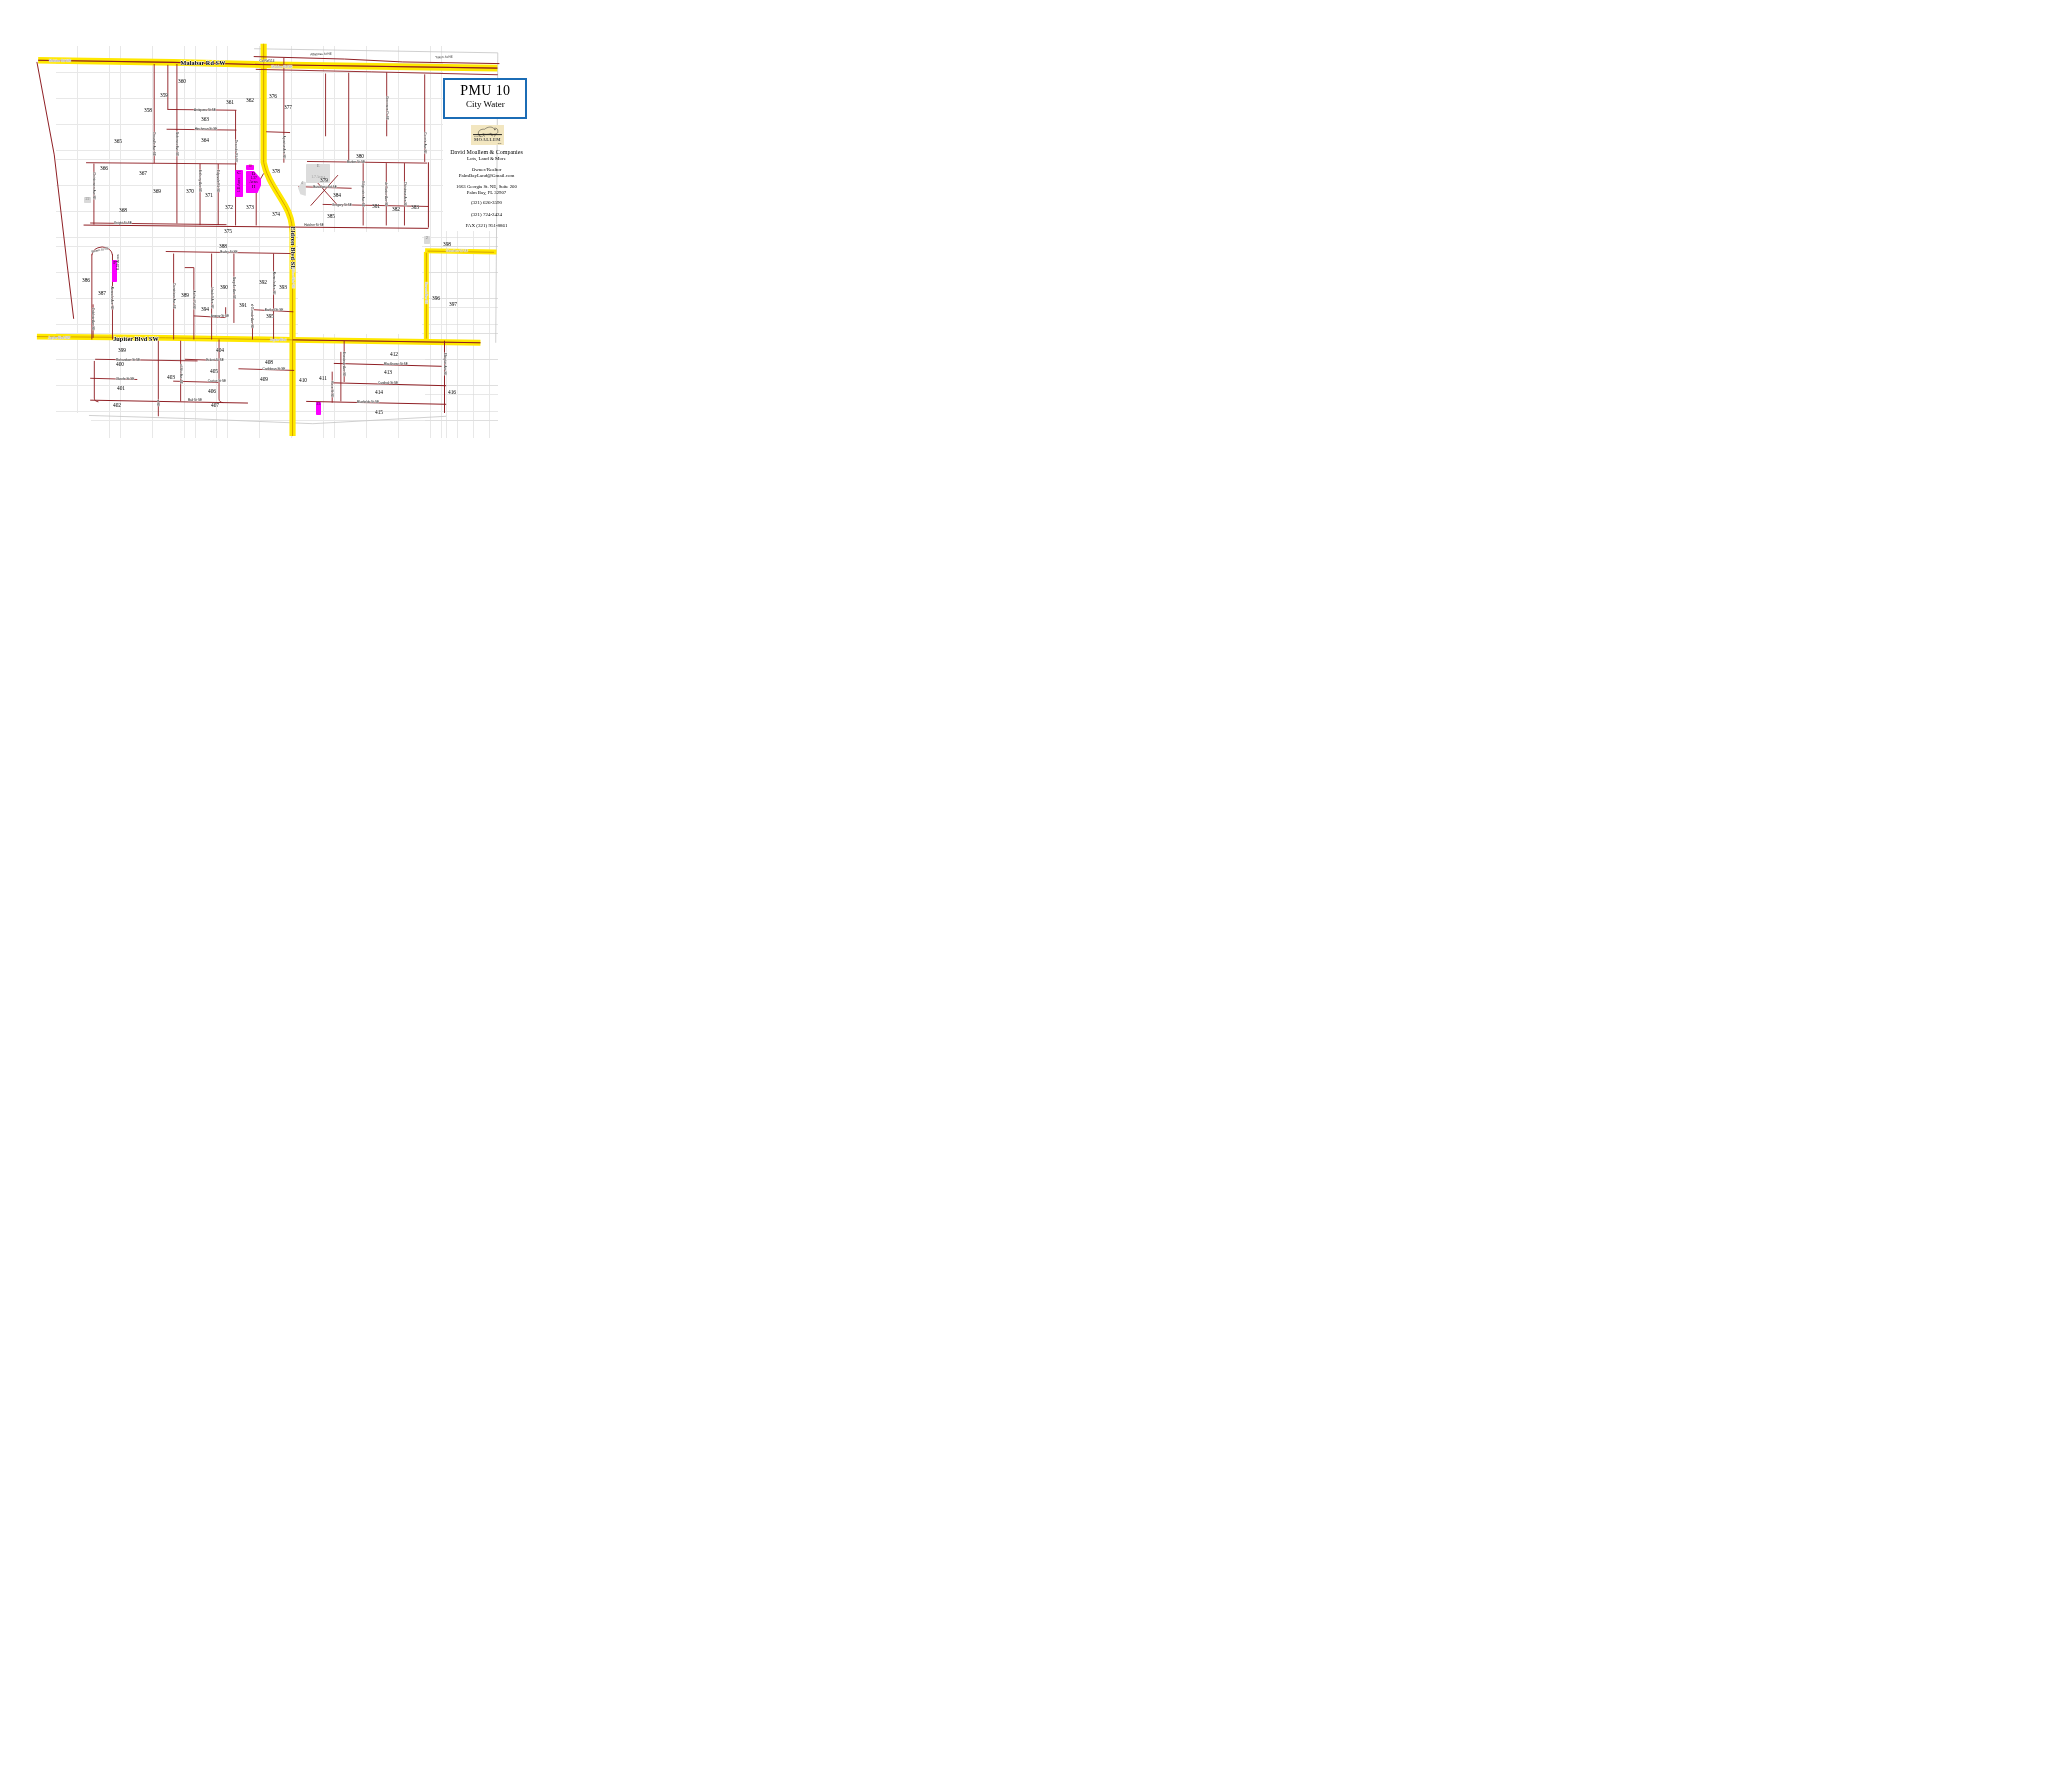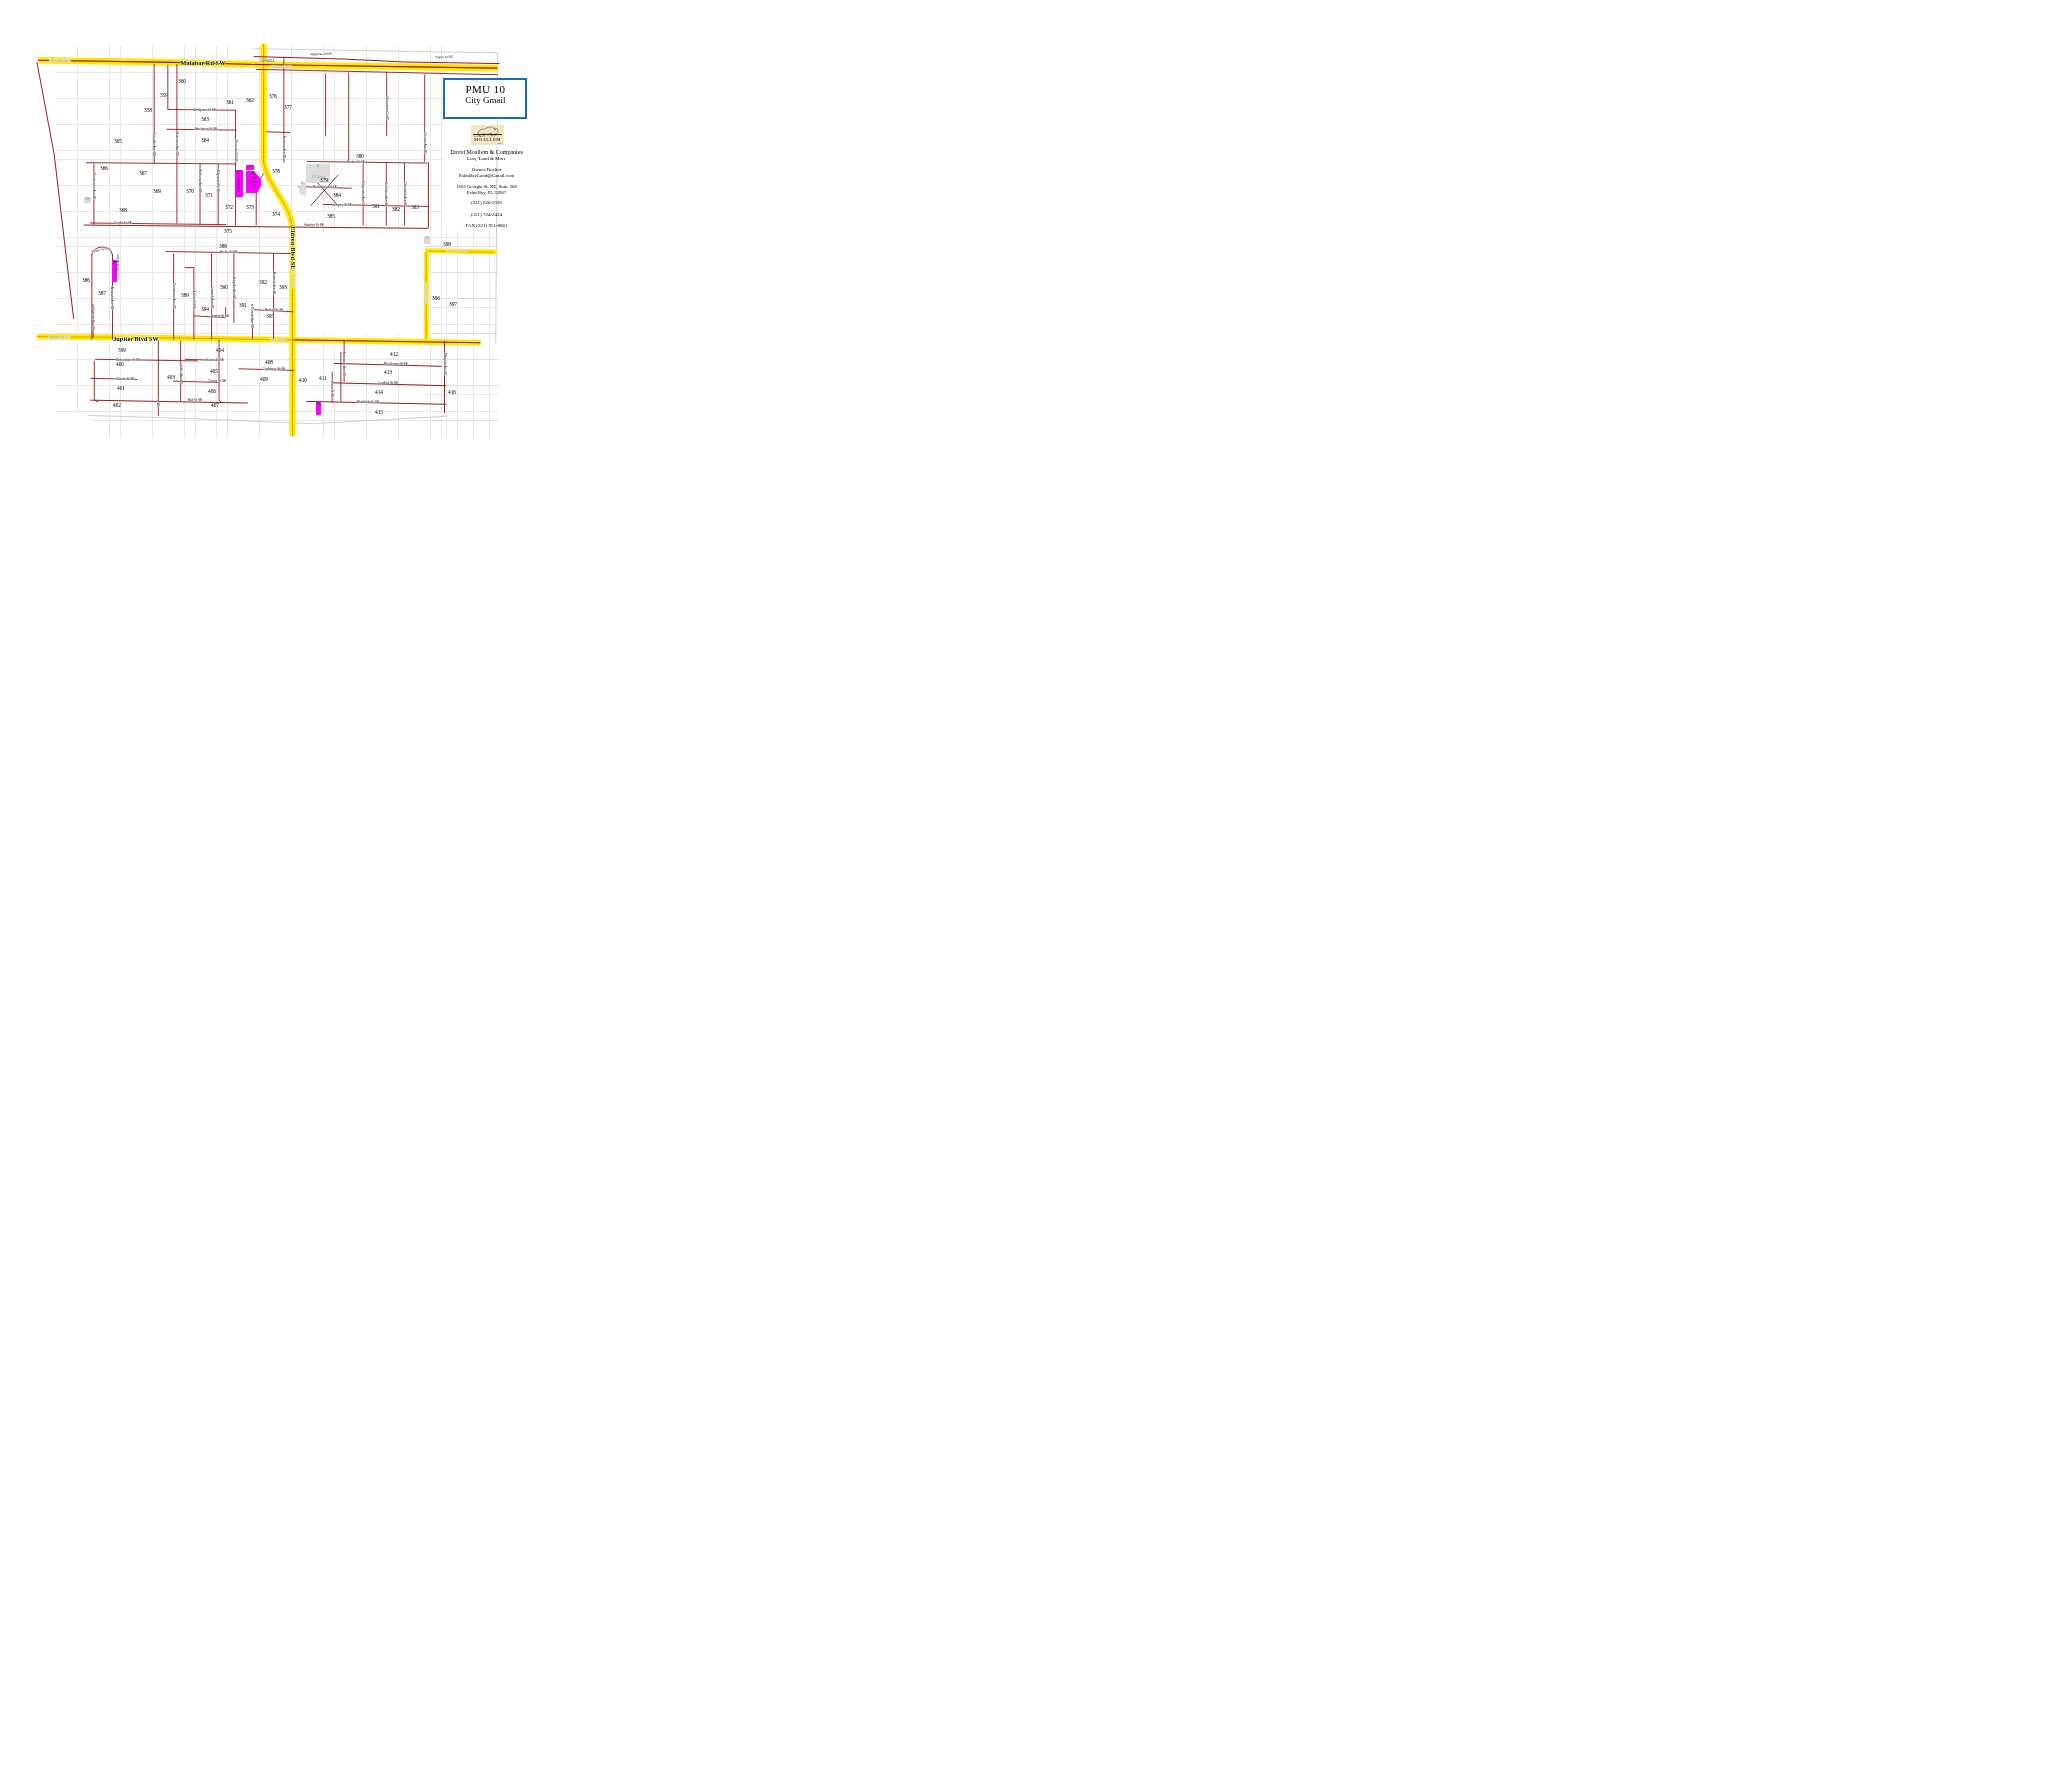--- a/index.html
+++ b/index.html
@@ -36,21 +36,21 @@
       font-family:"Liberation Serif",serif;font-size:3.3px;color:#111;white-space:nowrap;}
   .parcel .acrout{position:absolute;left:100%;top:45%;transform:translate(0.8px,-50%) rotate(-90deg);
       transform-origin:left center;font-family:"Liberation Sans",sans-serif;font-size:3.3px;color:#222;white-space:nowrap;}
   .parcel .acrh{position:absolute;left:50%;top:55%;transform:translateX(-50%);
       font-family:"Liberation Serif",serif;font-size:3.7px;color:#999;white-space:nowrap;}
   
   .panel{position:absolute;left:443px;top:62px;width:149px;z-index:40;text-align:center;
       font-family:"Liberation Serif",serif;color:#000;}
   .titlebox{position:absolute;left:0.4px;top:15.7px;width:80px;height:37px;border:2.5px solid #1b6cb5;
       background:#fff;text-align:center;}
-  .titlebox .t1{font-size:11px;margin-top:2.9px;letter-spacing:0.4px;}
+  .titlebox .t1{font-size:14px;margin-top:2.9px;letter-spacing:0.4px;}
   .titlebox .t2{font-size:9px;margin-top:0.8px;}
   .logo{position:absolute;left:28px;top:63px;width:33px;height:20px;background:#f2e6c0;}
   .logo svg{position:absolute;left:0;top:0;}
   .logo .l-top{position:absolute;left:2.9px;top:10.3px;font-family:"Liberation Sans",sans-serif;
       font-size:1.9px;color:#333;letter-spacing:0.2px;}
   .logo .l-name{position:absolute;left:2.5px;top:12px;width:28px;font-family:"Liberation Serif",serif;
       font-weight:700;font-size:4.5px;color:#4a4a4a;letter-spacing:0.4px;}
   .logo .l-inc{position:absolute;right:2.5px;top:17px;font-family:"Liberation Sans",sans-serif;
       font-size:1.9px;color:#333;letter-spacing:0.2px;}
   .p-line{position:absolute;left:0;width:87px;text-align:center;}
@@ -327,21 +327,21 @@
       <span class="sl " style="left: 181px; top: 374px; transform: translate(-50%, -50%) rotate(90deg);">el·Sito·Ave·SE</span>
       <span class="sl " style="left: 344px; top: 364px; transform: translate(-50%, -50%) rotate(90deg);">Anastasia·Ave·SE</span>
       <span class="sl " style="left: 332px; top: 389px; transform: translate(-50%, -50%) rotate(90deg);">Howe·St·SE</span>
       <span class="sl " style="left: 445px; top: 364px; transform: translate(-50%, -50%) rotate(90deg);">Ellington·Ave·SE</span>
       <span class="sl " style="left: 158px; top: 403px; transform: translate(-50%, -50%) rotate(90deg);">e·SE</span>
     </div>
 
   <div class="panel">
     <div class="titlebox">
       <div class="t1">PMU 10</div>
-      <div class="t2">City Gmail</div>
+      <div class="t2">City Water</div>
     </div>
     <div class="logo">
       <svg width="33" height="20" viewBox="0 0 80 48">
         <g fill="none" stroke="#222" stroke-width="1.1">
           <path d="M18,22 C16,14 24,9 33,10 C40,4 50,3 55,8 C62,6 66,10 65,15 C66,19 62,22 58,22 C54,23 50,22 48,20 C42,23 34,23 30,21 C26,23 20,25 18,22 Z"></path>
           <path d="M20,22 C19,26 21,28 24,28 M30,21 C29,25 31,27 34,27 M48,20 C48,24 50,26 53,26 M58,22 C59,25 58,27 56,28"></path>
           <circle cx="58" cy="11" r="1" fill="#222"></circle>
         </g>
         <rect x="5" y="22" width="70" height="2.2" fill="#111"></rect>
       </svg>

